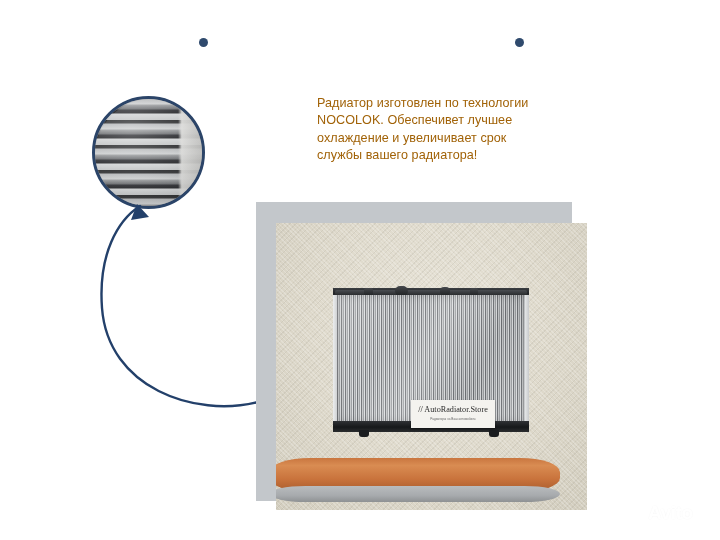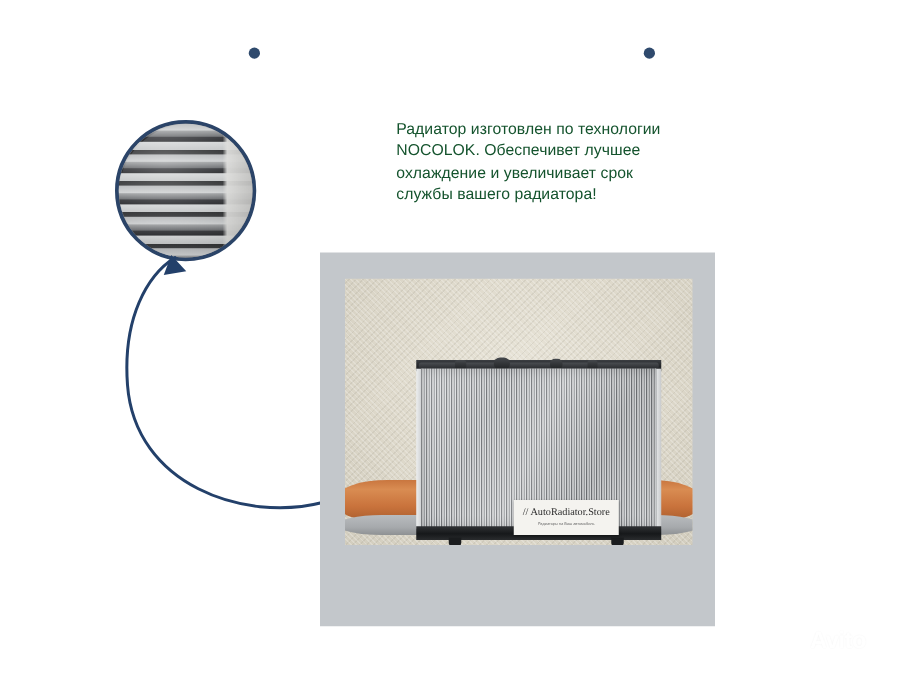--- a/index.html
+++ b/index.html
@@ -47,21 +47,21 @@
   #header-dot-right { left: 515px; top: 38px; }
 
   
   #body-text {
     position: absolute;
     left: 317px;
     top: 95px;
     width: 235px;
     font-size: 12.6px;
     line-height: 17.4px;
-    color: #14532d;
+    color: #a16207;
     letter-spacing: 0.05px;
   }
 
   
   #inset-circle {
     position: absolute;
     left: 92px;
     top: 96px;
     width: 113px;
     height: 113px;
@@ -125,24 +125,25 @@
     width: 316px;
     height: 299px;
     background: #c3c7cb;
     box-sizing: border-box;
   }
   #photo-inner {
     position: absolute;
     left: 20px;
     top: 21px;
     width: 278px;
-    height: 213px;
+    height: 287px;
     background:
       radial-gradient(ellipse at 50% 38%, #e8e4d8 0%, #ded9cb 55%, #d2cdbe 100%);
     overflow: hidden;
+    padding-left: 33px;
   }
   
   #photo-wall-texture {
     position: absolute;
     left: 0; top: 0; right: 0; bottom: 0;
     background-image:
       repeating-linear-gradient(45deg, rgba(255,255,255,0.22) 0 1px, rgba(0,0,0,0) 1px 3px),
       repeating-linear-gradient(-45deg, rgba(150,145,130,0.16) 0 1px, rgba(0,0,0,0) 1px 4px);
     pointer-events: none;
   }

